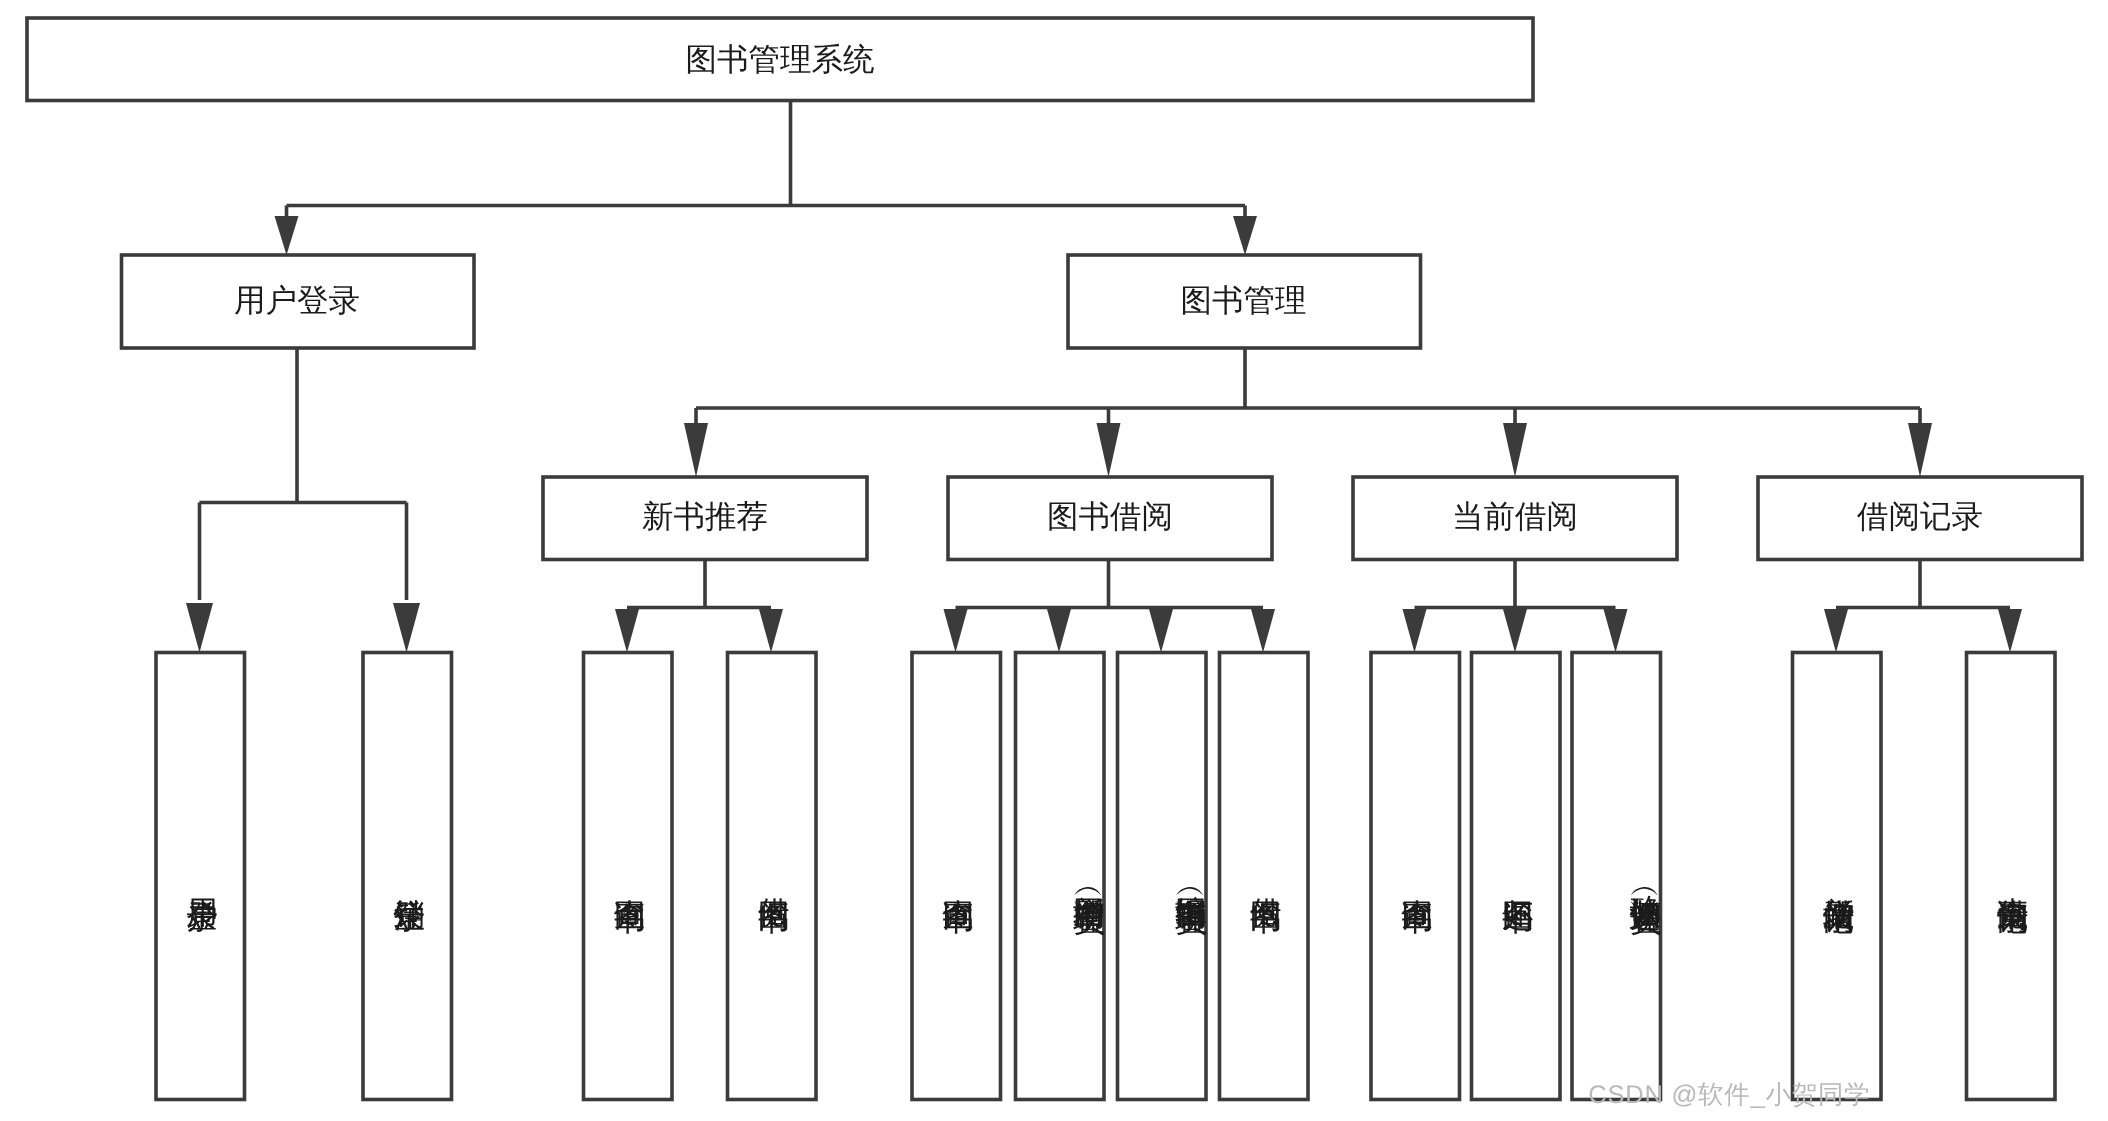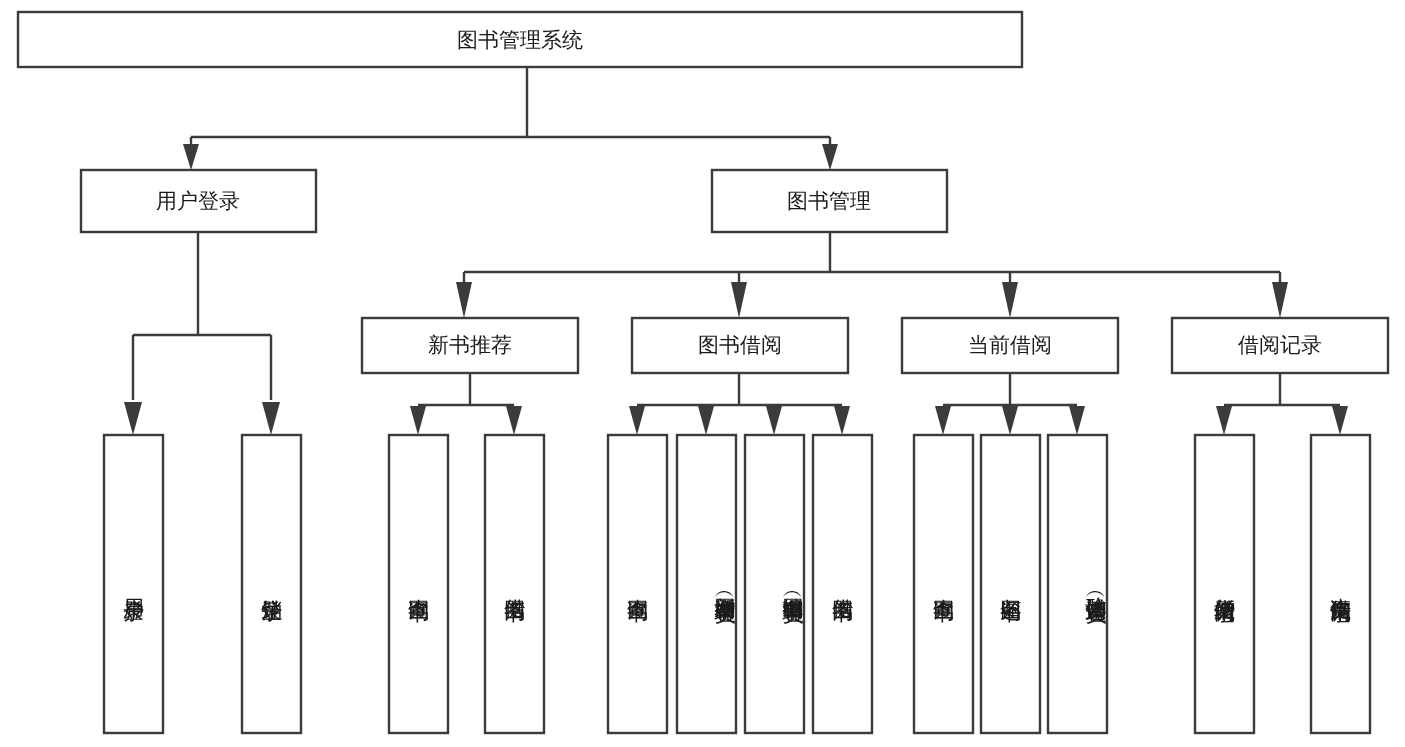--- a/index.html
+++ b/index.html
@@ -162,13 +162,14 @@
   <div class="vlabel-wrap" style="left:608px;top:435px;width:59px;height:298px;">查询图书</div>
   <div class="vlabel-wrap" style="left:677px;top:441px;width:59px;height:286px;align-items:flex-start;">新增图书（管理员）</div>
   <div class="vlabel-wrap" style="left:745px;top:441px;width:59px;height:286px;align-items:flex-start;">编辑图书（管理员）</div>
   <div class="vlabel-wrap" style="left:813px;top:435px;width:59px;height:298px;">借阅图书</div>
   <div class="vlabel-wrap" style="left:914px;top:435px;width:59px;height:298px;">查询图书</div>
   <div class="vlabel-wrap" style="left:981px;top:435px;width:59px;height:298px;">归还图书</div>
   <div class="vlabel-wrap" style="left:1048px;top:441px;width:59px;height:286px;align-items:flex-start;">确认归还（管理员）</div>
   <div class="vlabel-wrap" style="left:1195px;top:435px;width:59px;height:298px;">新增借阅记录</div>
   <div class="vlabel-wrap" style="left:1311px;top:435px;width:59px;height:298px;">查询借阅记录</div>
 
+  <div id="watermark">CSDN @软件_小贺同学</div>
 </div>
 
 </body></html>

